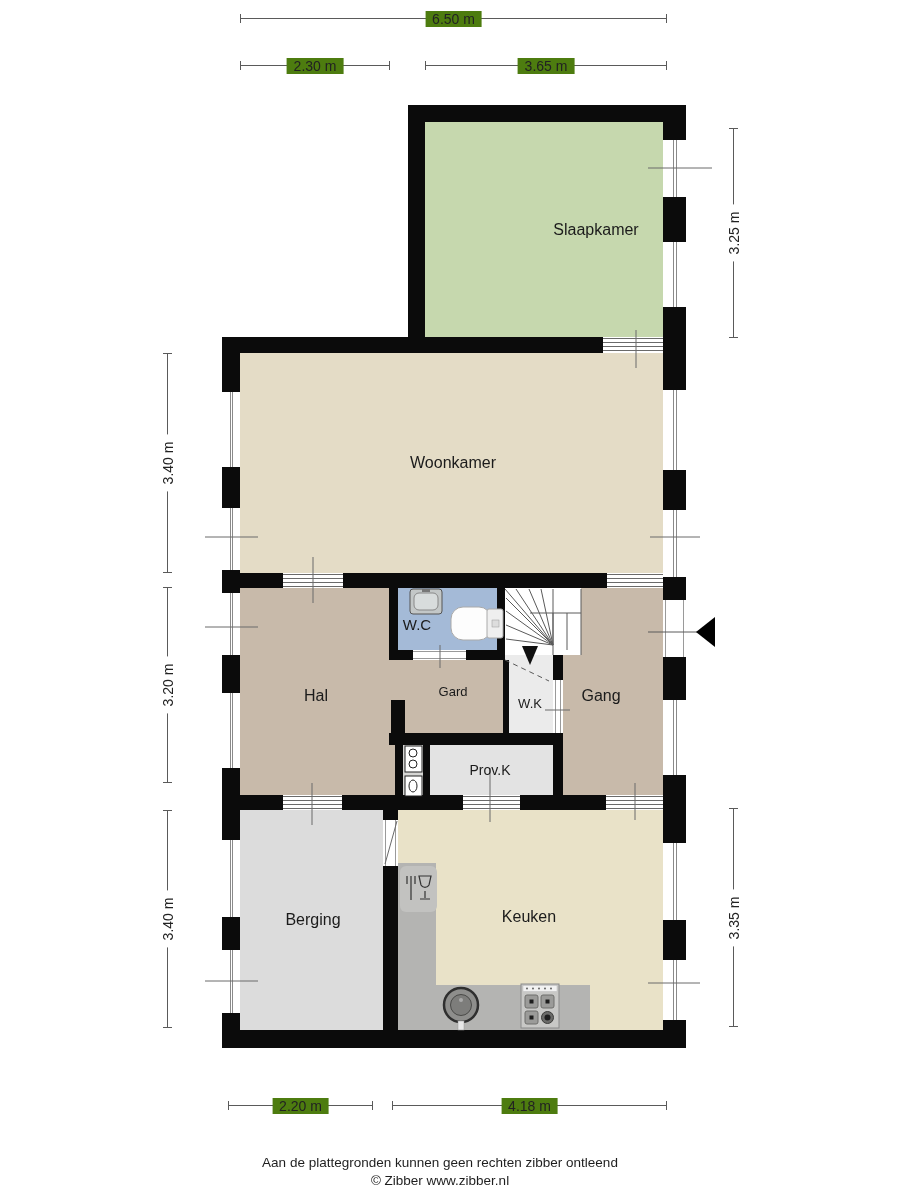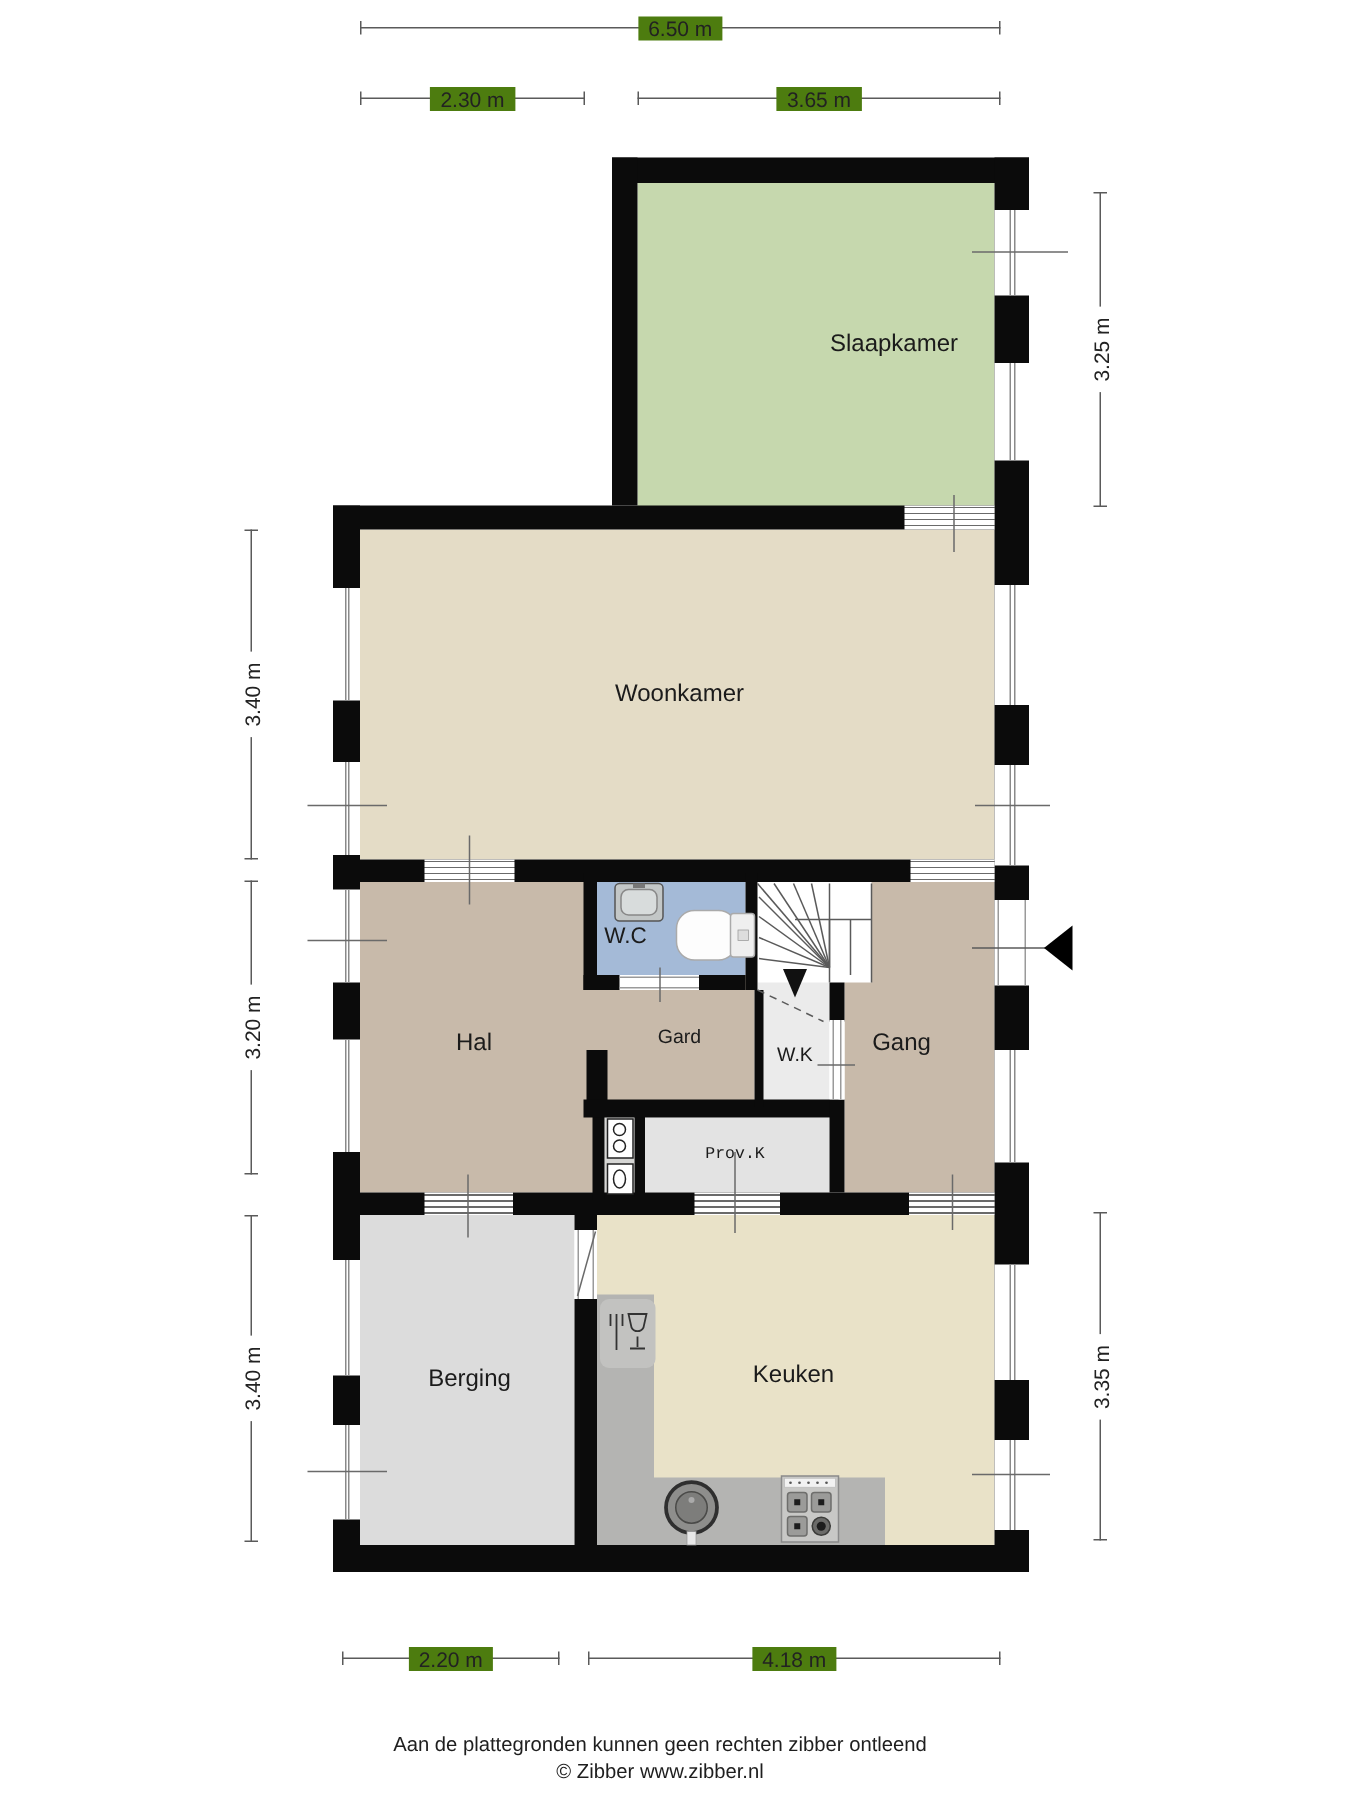--- a/index.html
+++ b/index.html
@@ -15,21 +15,21 @@
   .door.v::before,.door.v::after{content:"";position:absolute;top:0;bottom:0;width:1px;background:#9a9a9a;}
   .door.v::before{left:2px;}
   .door.v::after{right:2px;}
   .door.h::before,.door.h::after{content:"";position:absolute;left:0;right:0;height:1px;background:#9a9a9a;}
   .door.h::before{top:1px;}
   .door.h::after{bottom:1px;}
   .open-h{position:absolute;background:repeating-linear-gradient(to bottom,#fff 0 1px,#6a6a6a 1px 2px,#fff 2px 4px);}
   .room-label{position:absolute;transform:translate(-50%,-50%);font-size:16px;color:#1b1b1b;white-space:nowrap;}
   .room-label.md{font-size:15px;}
   .room-label.sm{font-size:13px;}
-  .room-label.xs{font-size:11px;font-family:Liberation Mono, monospace;}
+  .room-label.xs{font-size:14px;}
   .dim{position:absolute;}
   .dim.h{border-top:1px solid #5a5a5a;height:0;}
   .dim.h .tk{position:absolute;top:-5px;width:1px;height:9px;background:#5a5a5a;}
   .dim.h .tk.l{left:0;}
   .dim.h .tk.r{right:0;}
   .dim.v{border-left:1px solid #5a5a5a;width:0;}
   .dim.v .tk{position:absolute;left:-5px;height:1px;width:9px;background:#5a5a5a;}
   .dim.v .tk.t{top:0;}
   .dim.v .tk.b{bottom:0;}
   .dlab{position:absolute;left:50%;top:0;transform:translate(-50%,-50%);background:#4d7c0f;

